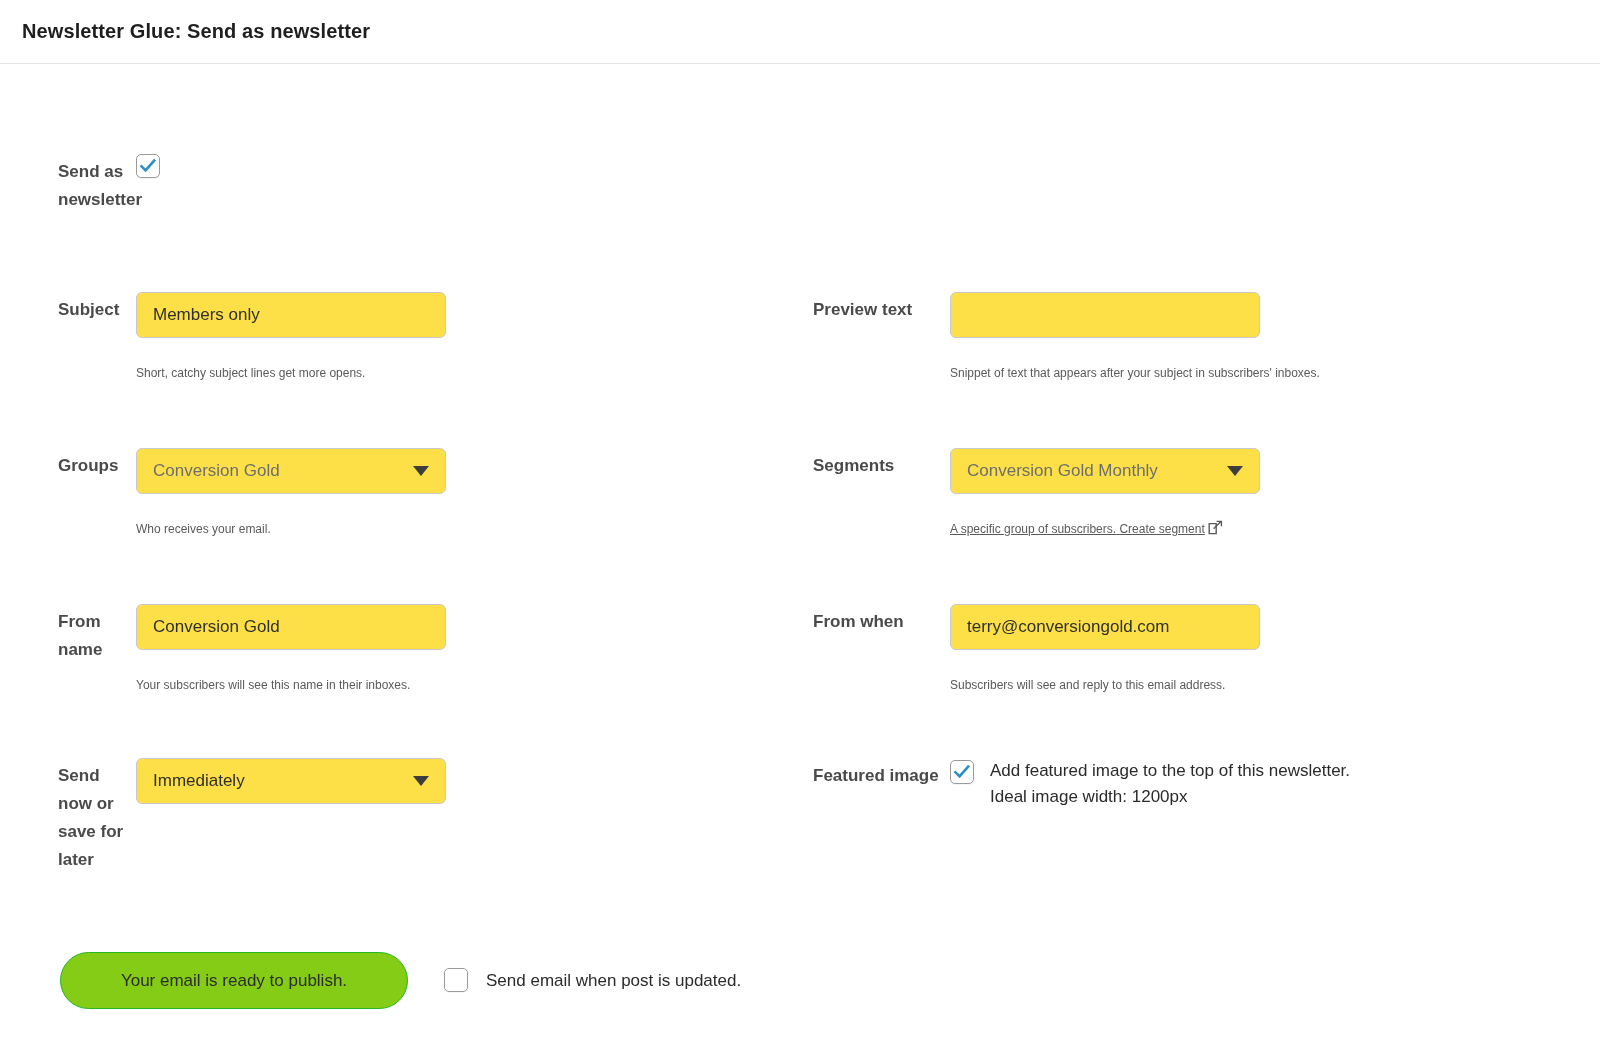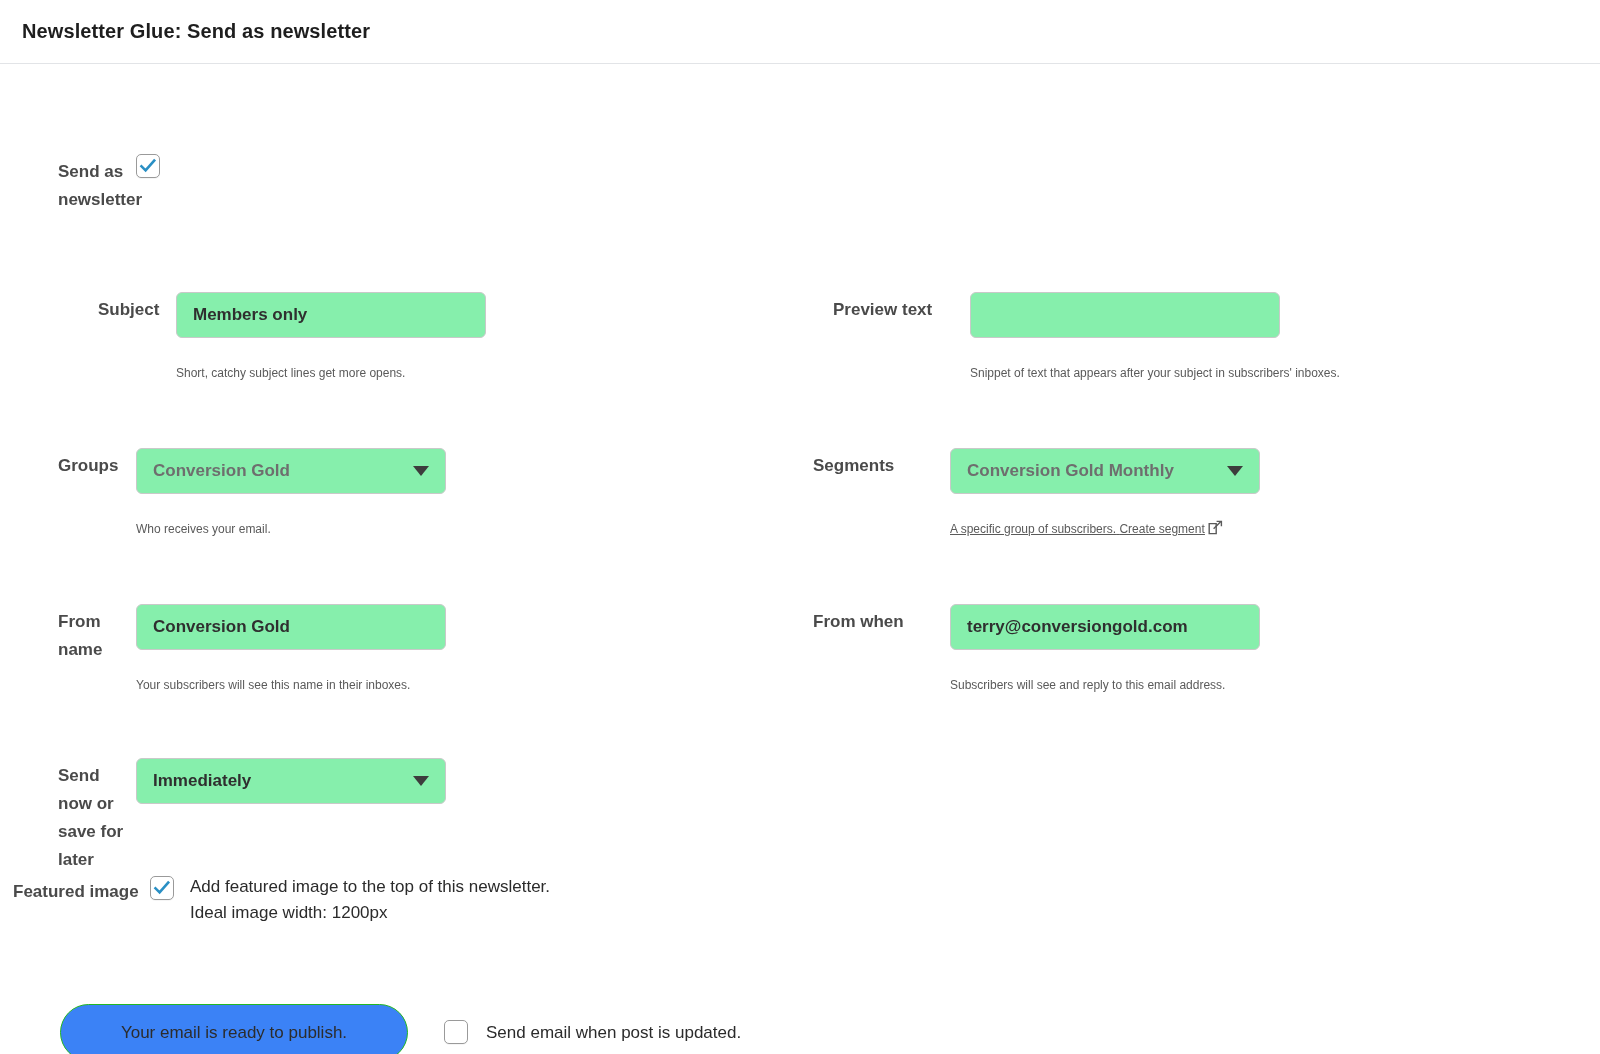--- a/index.html
+++ b/index.html
@@ -69,28 +69,27 @@
     flex: 1;
   }
 
   
   .text-input, .select-box {
     box-sizing: border-box;
     width: 310px;
     height: 46px;
     border: 1px solid #c9c9c9;
     border-radius: 6px;
-    background: #86efac;
+    background: #fde047;
     font-family: "Liberation Sans", sans-serif;
     font-size: 17px;
     color: #2f2f2f;
     padding: 0 16px;
     display: flex;
     align-items: center;
-    font-weight: bold;
   }
   .select-box {
     justify-content: space-between;
     cursor: pointer;
   }
   .select-box .sel-value {
     color: #6e6e6e;
     font-size: 17px;
     white-space: nowrap;
   }
@@ -152,21 +151,21 @@
   .footer {
     display: flex;
     align-items: center;
     padding-left: 60px;
   }
   .status-pill {
     box-sizing: border-box;
     height: 57px;
     padding: 0 28px;
     border: 1.5px solid #23b723;
-    background: #3b82f6;
+    background: #84cc16;
     border-radius: 29px;
     display: flex;
     align-items: center;
     justify-content: center;
     font-size: 17px;
     color: #2c2c2c;
     min-width: 348px;
   }
   .footer-cbx {
     display: flex;
@@ -192,21 +191,21 @@
             <svg width="18" height="18" viewBox="0 0 18 18">
               <path d="M2.5 9.3 L6.6 13.4 L15.2 3.6" fill="none" stroke="#2a8fc4" stroke-width="2.6" stroke-linecap="square"></path>
             </svg>
           </span>
         </div>
       </div>
     </div>
     <div class="col col-right"></div>
   </div>
 
-  <div class="row" style="margin-bottom:62px;padding-left:40px;">
+  <div class="row" style="margin-bottom:62px;">
     <div class="col col-left">
       <div class="field-label">Subject</div>
       <div class="field-ctrl">
         <div class="text-input">Members only</div>
         <div class="help">Short, catchy subject lines get more opens.</div>
       </div>
     </div>
     <div class="col col-right">
       <div class="field-label" style="width:150px;">Preview text</div>
       <div class="field-ctrl">
@@ -256,21 +255,21 @@
     </div>
     <div class="col col-right">
       <div class="field-label" style="width:150px;">From when</div>
       <div class="field-ctrl">
         <div class="text-input">terry@conversiongold.com</div>
         <div class="help" style="max-width:640px;">Subscribers will see and reply to this email address.</div>
       </div>
     </div>
   </div>
 
-  <div class="row" style="margin-bottom:78px;flex-direction:column;">
+  <div class="row" style="margin-bottom:78px;">
     <div class="col col-left">
       <div class="field-label" style="width:136px;">Send now or save for later</div>
       <div class="field-ctrl">
         <div class="select-box dark">
           <span class="sel-value">Immediately</span>
           <span class="caret"></span>
         </div>
       </div>
     </div>
     <div class="col col-right">

